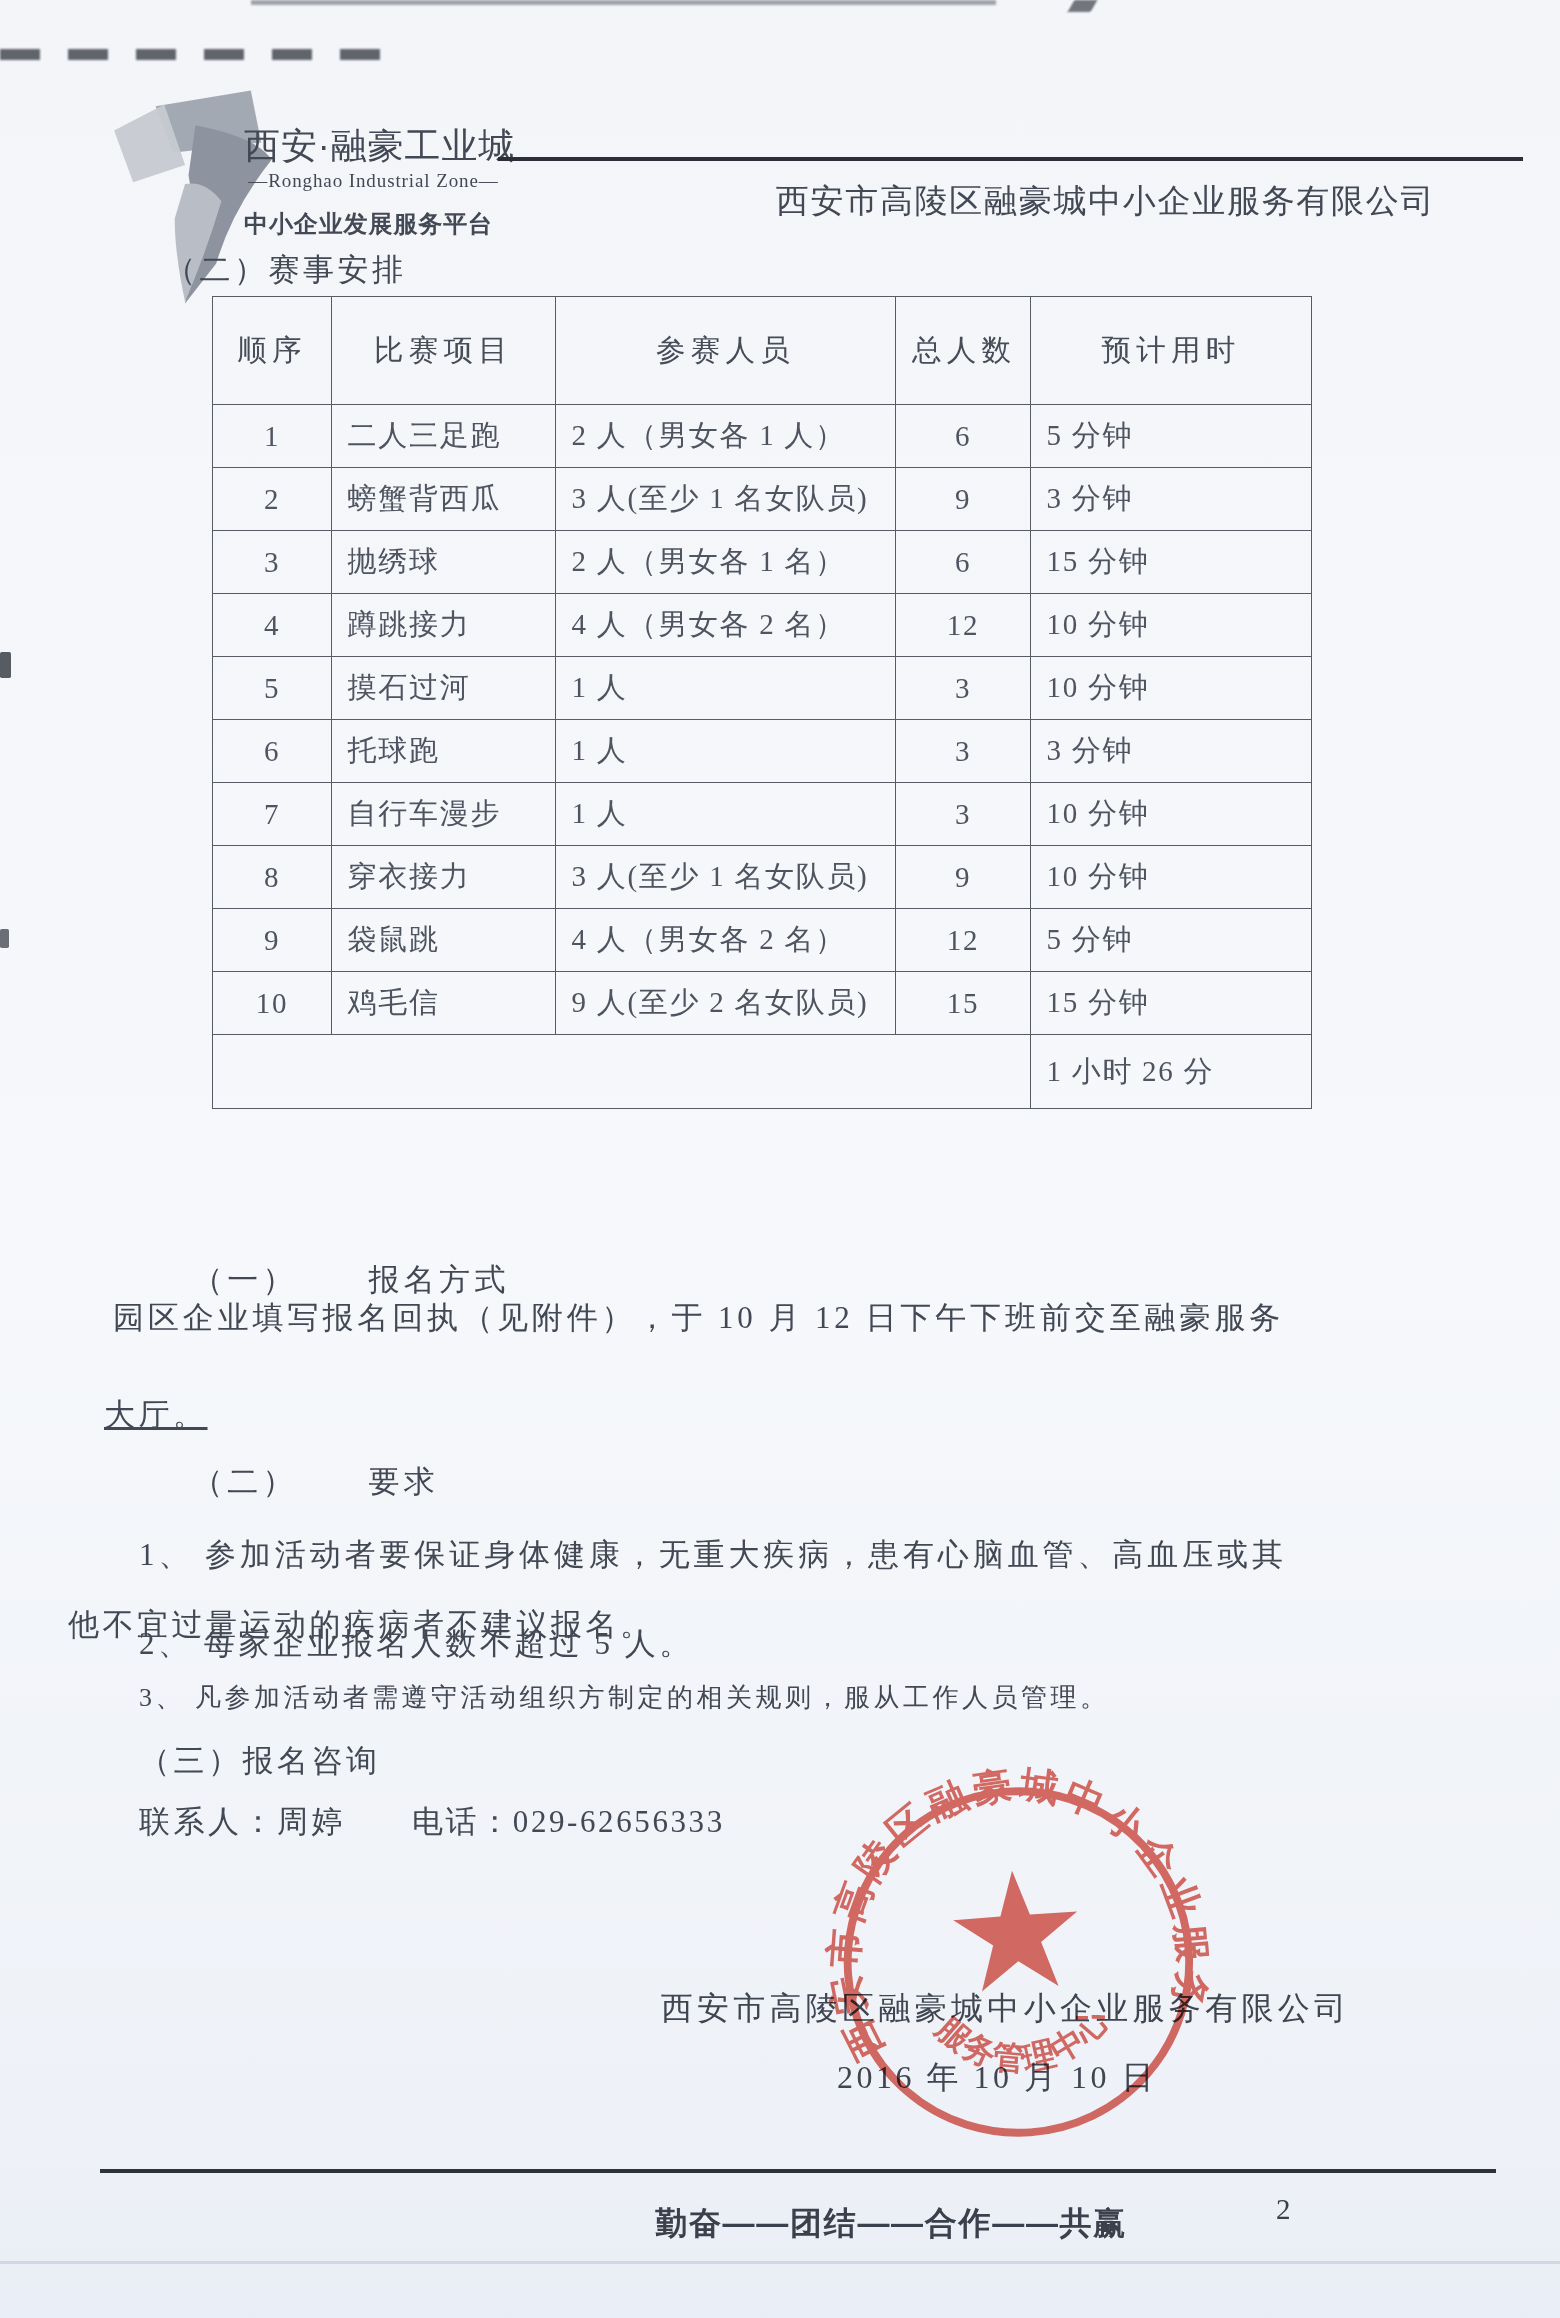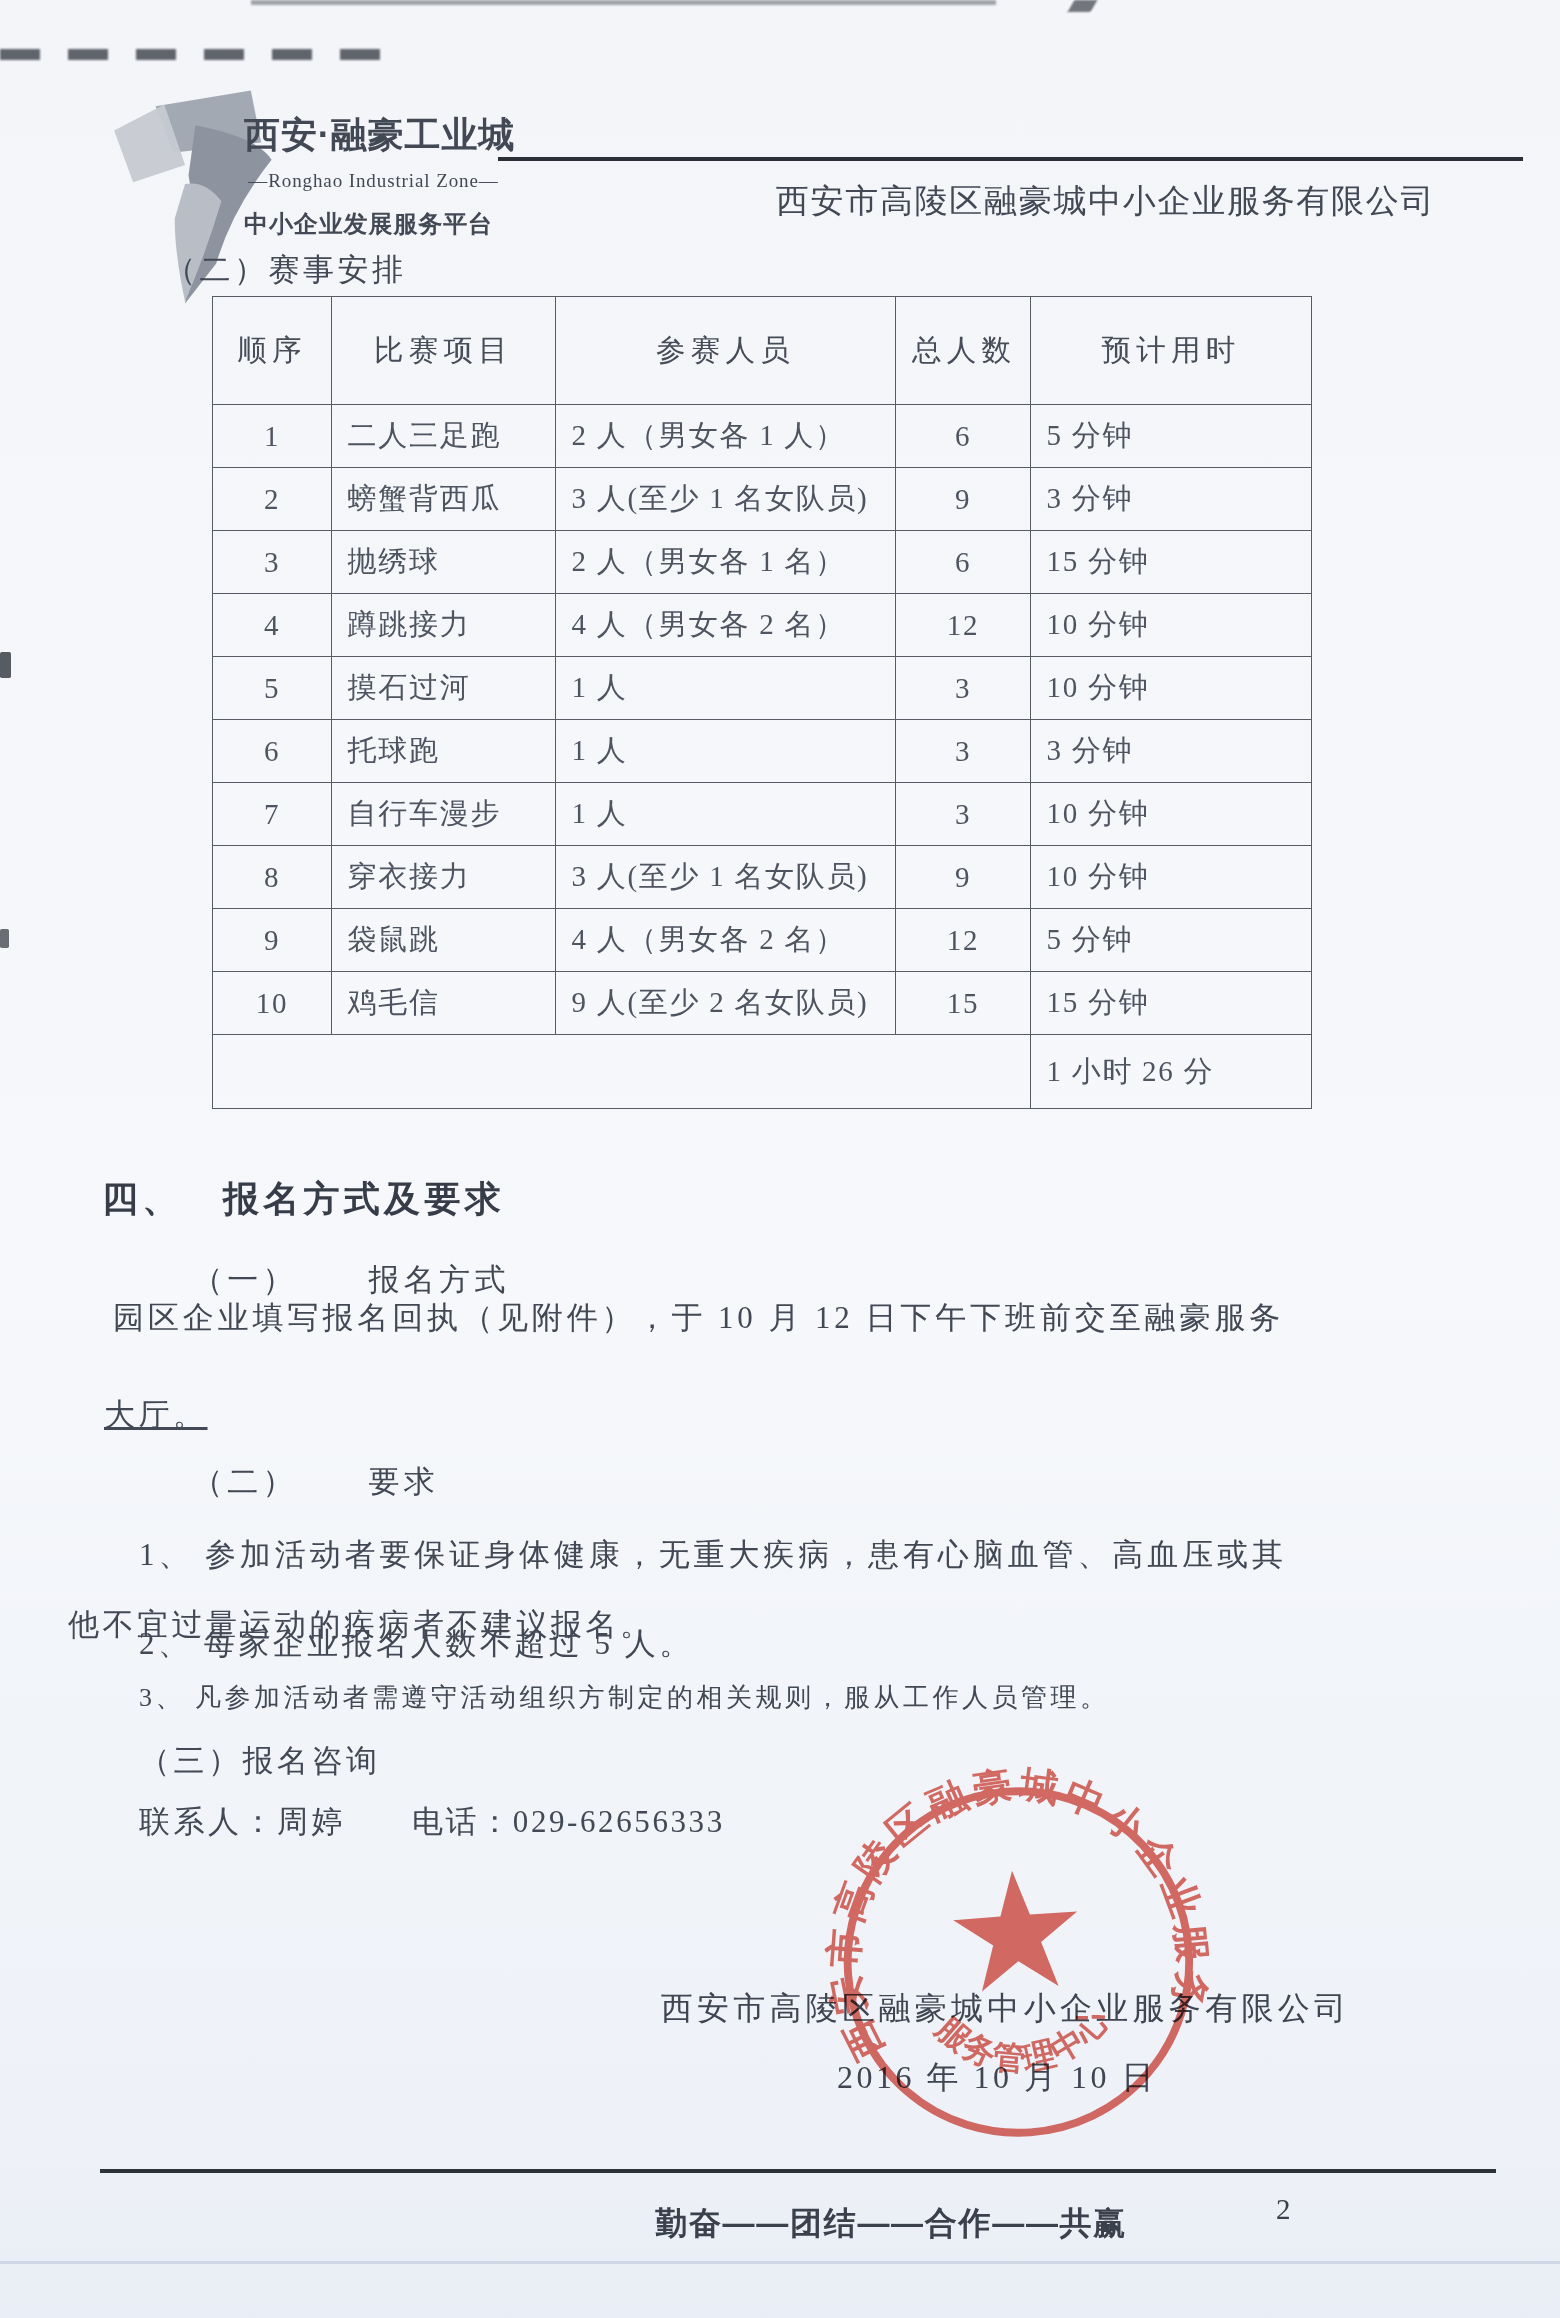--- a/index.html
+++ b/index.html
@@ -18,22 +18,22 @@
   .a-top{left:251px;top:0;width:745px;height:5.2px;background:#5c6068;opacity:.55;filter:blur(0.9px);}
   .a-dashes{left:0;top:49px;width:390px;height:11.3px;opacity:.8;
     background:repeating-linear-gradient(90deg,#3c4048 0 40px,transparent 40px 68px);filter:blur(0.9px);}
   .a-corner{left:1071px;top:0;width:22.5px;height:12px;background:#3c4048;opacity:.7;transform:skewX(-30deg);filter:blur(0.9px);}
   .a-blob1{left:0;top:652px;width:11.3px;height:26px;background:#30343c;opacity:.8;border-radius:1.7px;}
   .a-blob2{left:0;top:929px;width:8.7px;height:19px;background:#30343c;opacity:.7;border-radius:1.7px;}
   .a-bottomline{left:0;top:2261px;width:1560px;height:2.6px;background:#c9d1e0;opacity:.8;}
 
   
   .logo-svg{left:102px;top:80px;}
-  .logo-title{left:244px;top:111px;font-family:"Liberation Sans","DejaVu Sans",sans-serif;
-    font-size:36px;font-weight:bold;color:#5d6472;letter-spacing:0.9px;}
+  .logo-title{left:244px;top:122px;font-family:"Liberation Sans","DejaVu Sans",sans-serif;
+    font-size:36px;font-weight:normal;color:#5d6472;letter-spacing:0.9px;}
   .logo-en{left:248px;top:170px;font-size:19px;color:#4c5260;letter-spacing:0.9px;width:251px;text-align:center;}
   .logo-cn{left:244px;top:208px;font-family:"Liberation Sans","DejaVu Sans",sans-serif;
     font-size:24px;font-weight:bold;color:#555b68;letter-spacing:0.9px;text-align:right;}
   .hdr-rule{left:498px;top:157px;width:1025px;height:4.3px;background:#2b2f38;}
   .hdr-company{left:763px;top:179px;width:685px;text-align:center;font-size:33px;color:#474d59;letter-spacing:1.7px;}
 
   
   .sec2-title{left:165px;top:249px;font-size:31px;color:#4a505c;letter-spacing:3.5px;}
   table.sched{position:absolute;left:212px;top:296px;width:1098px;border-collapse:collapse;
     table-layout:fixed;font-size:29px;color:#4e5460;}
@@ -192,21 +192,20 @@
         </tr>
       </tbody>
     <tfoot>
       <tr>
         <td colspan="4"></td>
         <td>1 小时 26 分</td>
       </tr>
     </tfoot>
   </table>
 
-  <div class="abs t sec4-title">四、　报名方式及要求</div>
   <div class="abs t sub1">（一）　　报名方式</div>
   <div class="abs t p1a">园区企业填写报名回执（见附件），于 10 月 12 日下午下班前交至融豪服务</div>
   <div class="abs t p1b">大厅。</div>
   <div class="abs t sub2">（二）　　要求</div>
   <div class="abs t r1a">1、 参加活动者要保证身体健康，无重大疾病，患有心脑血管、高血压或其</div>
   <div class="abs t r1b">他不宜过量运动的疾病者不建议报名。</div>
   <div class="abs t r2">2、 每家企业报名人数不超过 5 人。</div>
   <div class="abs t r3">3、 凡参加活动者需遵守活动组织方制定的相关规则，服从工作人员管理。</div>
   <div class="abs t sub3">（三）报名咨询</div>
   <div class="abs t contact">联系人：周婷</div>

